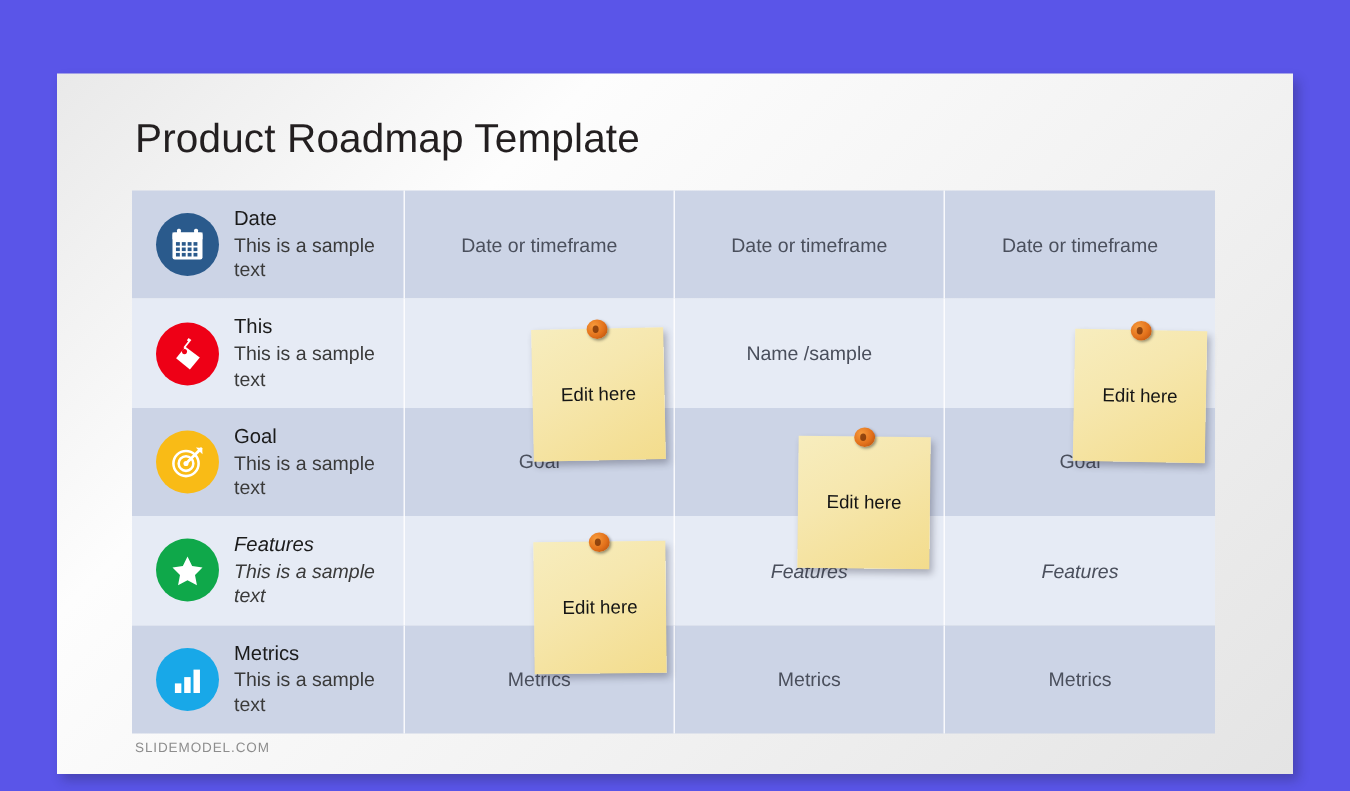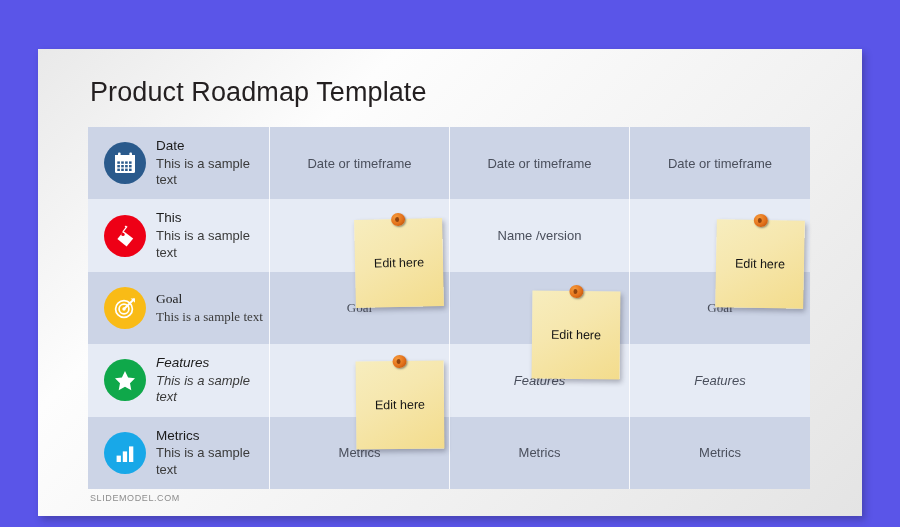--- a/index.html
+++ b/index.html
@@ -45,21 +45,21 @@
   }
   .row {
     position:absolute;
     left:0; width:722px; height:72.4px;
     display:flex;
   }
   .row.dark  { background:#ccd4e6; }
   .row.light { background:#e6ebf5; }
   .row:nth-child(1){ top:0; }
   .row:nth-child(2){ top:72.4px; }
-  .row:nth-child(3){ top:144.8px;font-family:Liberation Serif, serif; }
+  .row:nth-child(3){ top:144.8px; }
   .row:nth-child(4){ top:217.2px;font-style:italic; }
   .row:nth-child(5){ top:289.6px; }
 
   .cell-label {
     width:182px; height:100%;
     display:flex; align-items:center;
     padding-left:16px;
     border-right:1px solid rgba(255,255,255,.85);
     position:relative;
   }
@@ -177,21 +177,21 @@
             <path d="M10.6 7.2 L20.2 14.4 L13.6 22.4 L4.4 14.9 Z" fill="#ffffff"></path>
             <circle cx="10.0" cy="10.4" r="1.7" fill="#ee0016"></circle>
           </svg>
         </div>
         <div class="label-text">
           <div class="label-title">This</div>
           <div class="label-sub">This is a sample text</div>
         </div>
       </div>
       <div class="cell"></div>
-      <div class="cell">Name  /version</div>
+      <div class="cell">Name  /sample</div>
       <div class="cell"></div>
     </div>
 
     <div class="row dark">
       <div class="cell-label">
         <div class="icon-wrap" style="background:#f9bb16">
           <svg width="24" height="24" viewBox="0 0 24 24">
             <circle cx="11" cy="13" r="8.4" fill="none" stroke="#ffffff" stroke-width="1.7"></circle>
             <circle cx="11" cy="13" r="4.9" fill="none" stroke="#ffffff" stroke-width="1.7"></circle>
             <circle cx="11" cy="13" r="1.7" fill="#ffffff"></circle>

